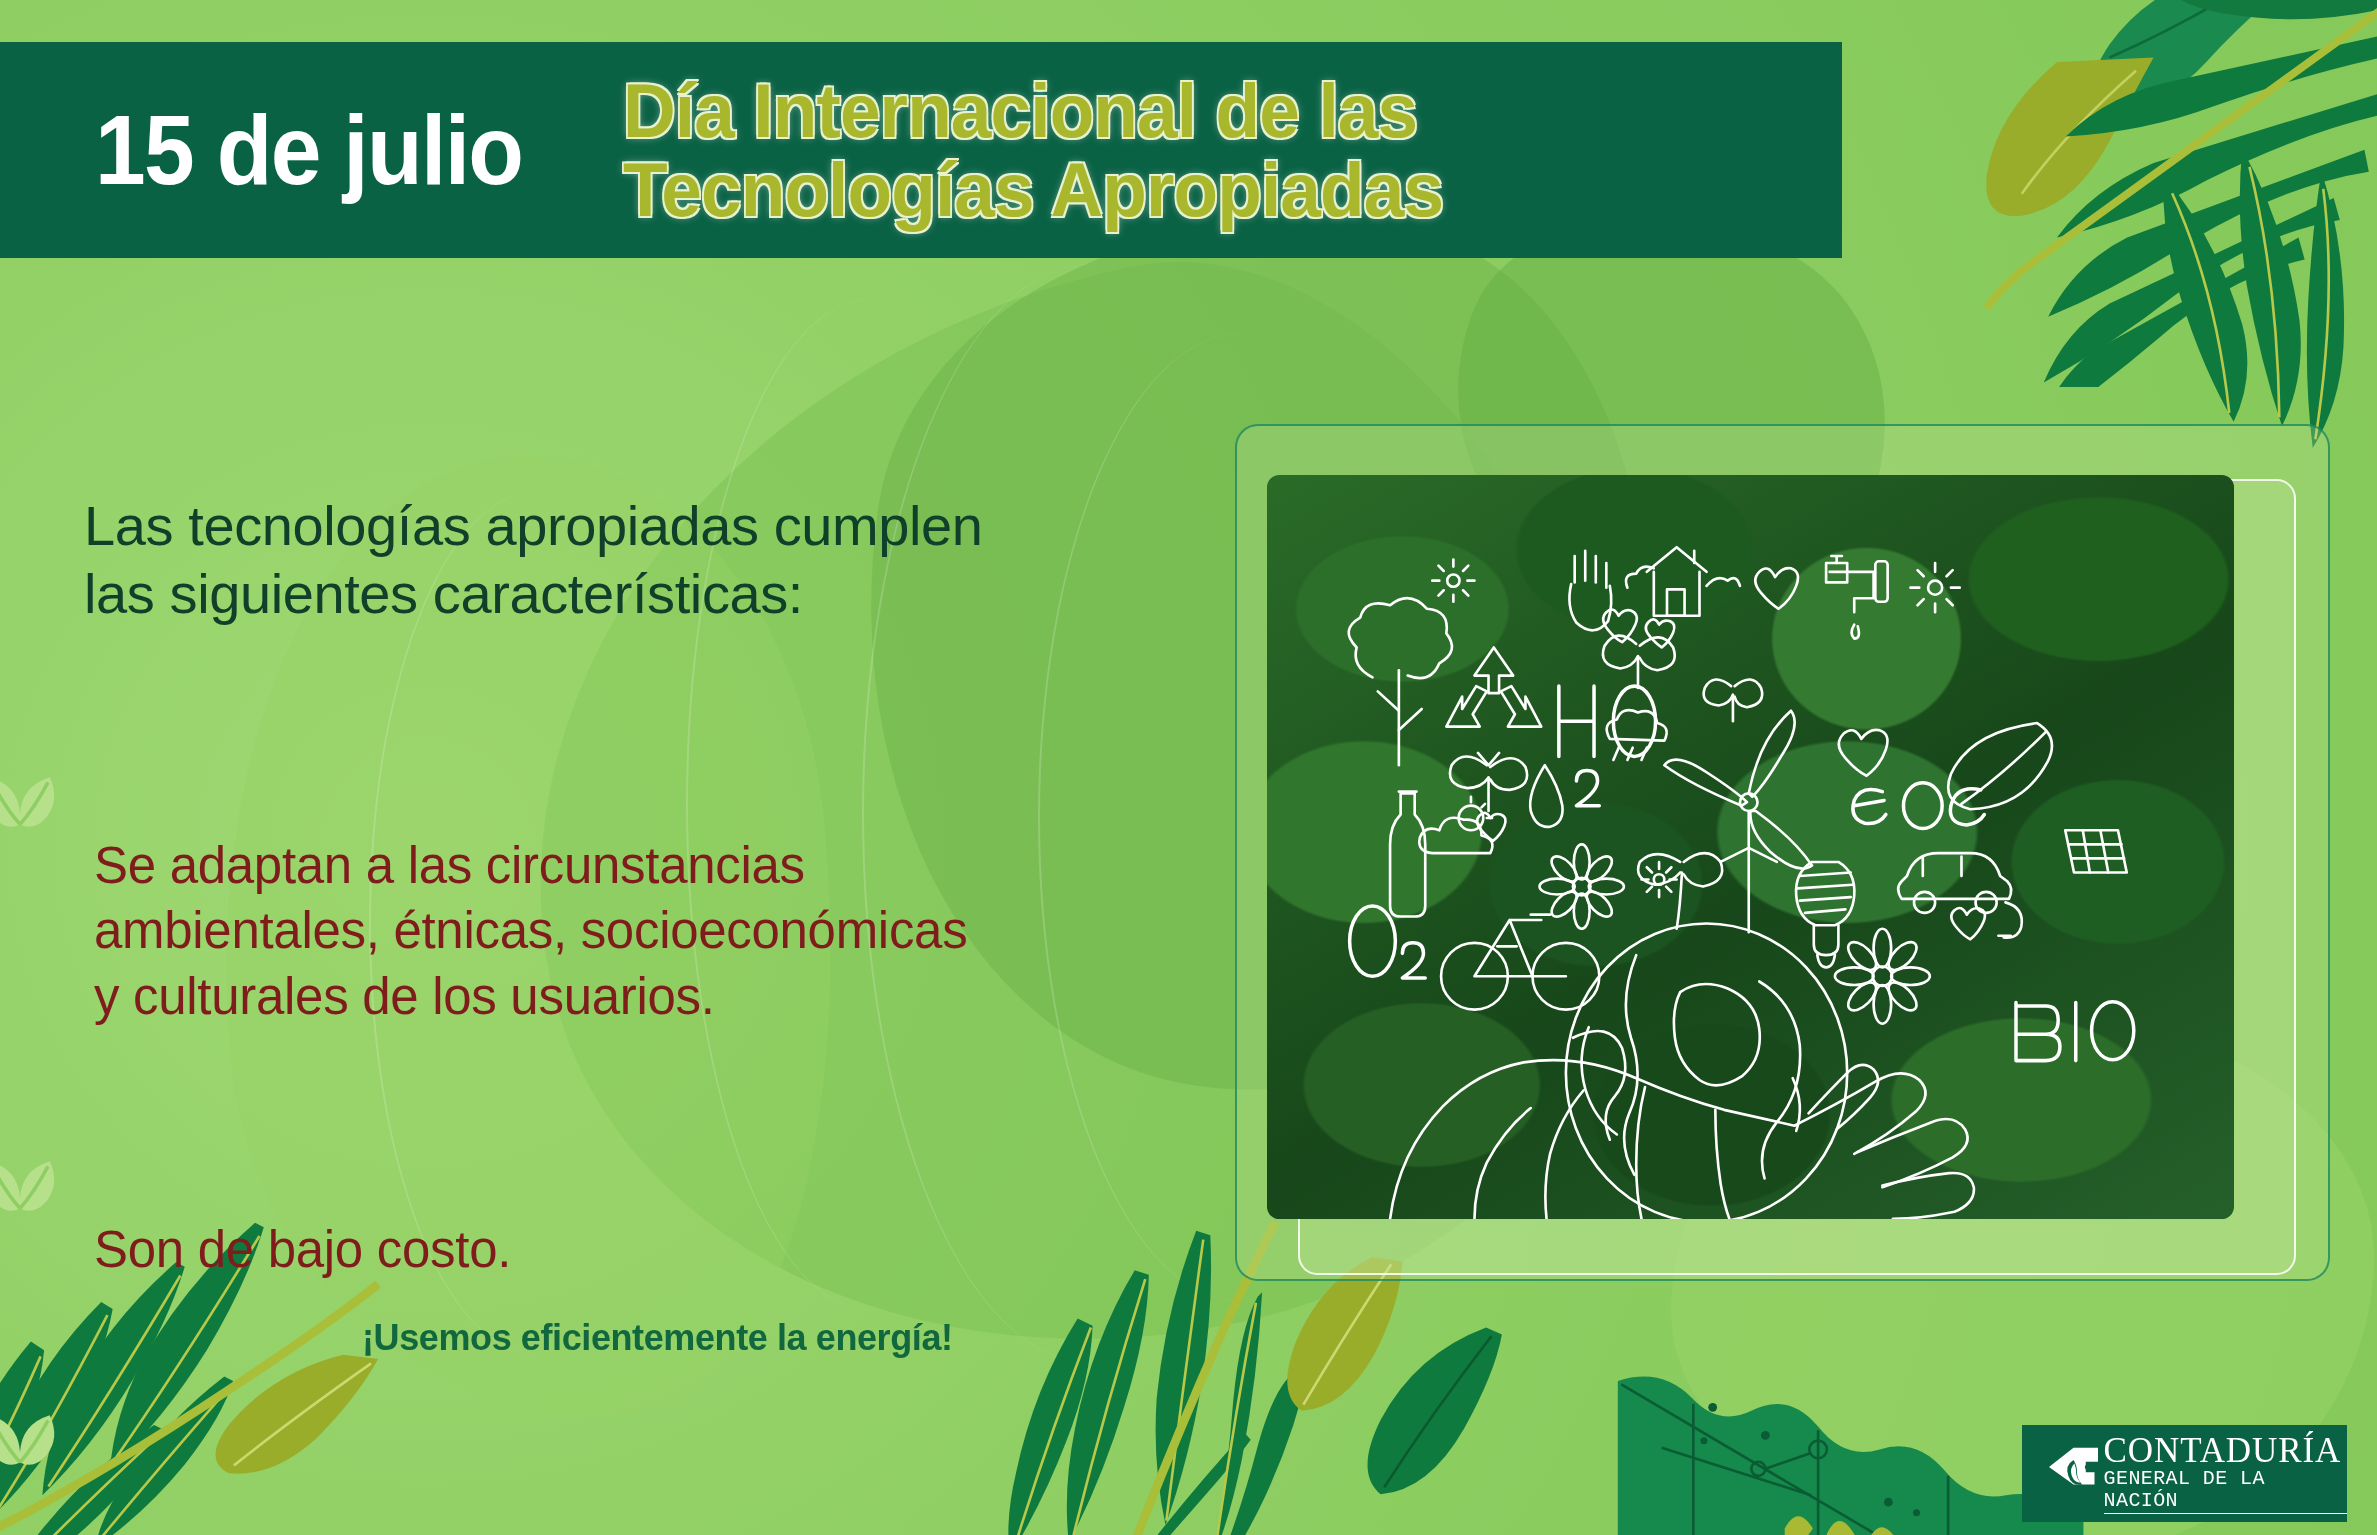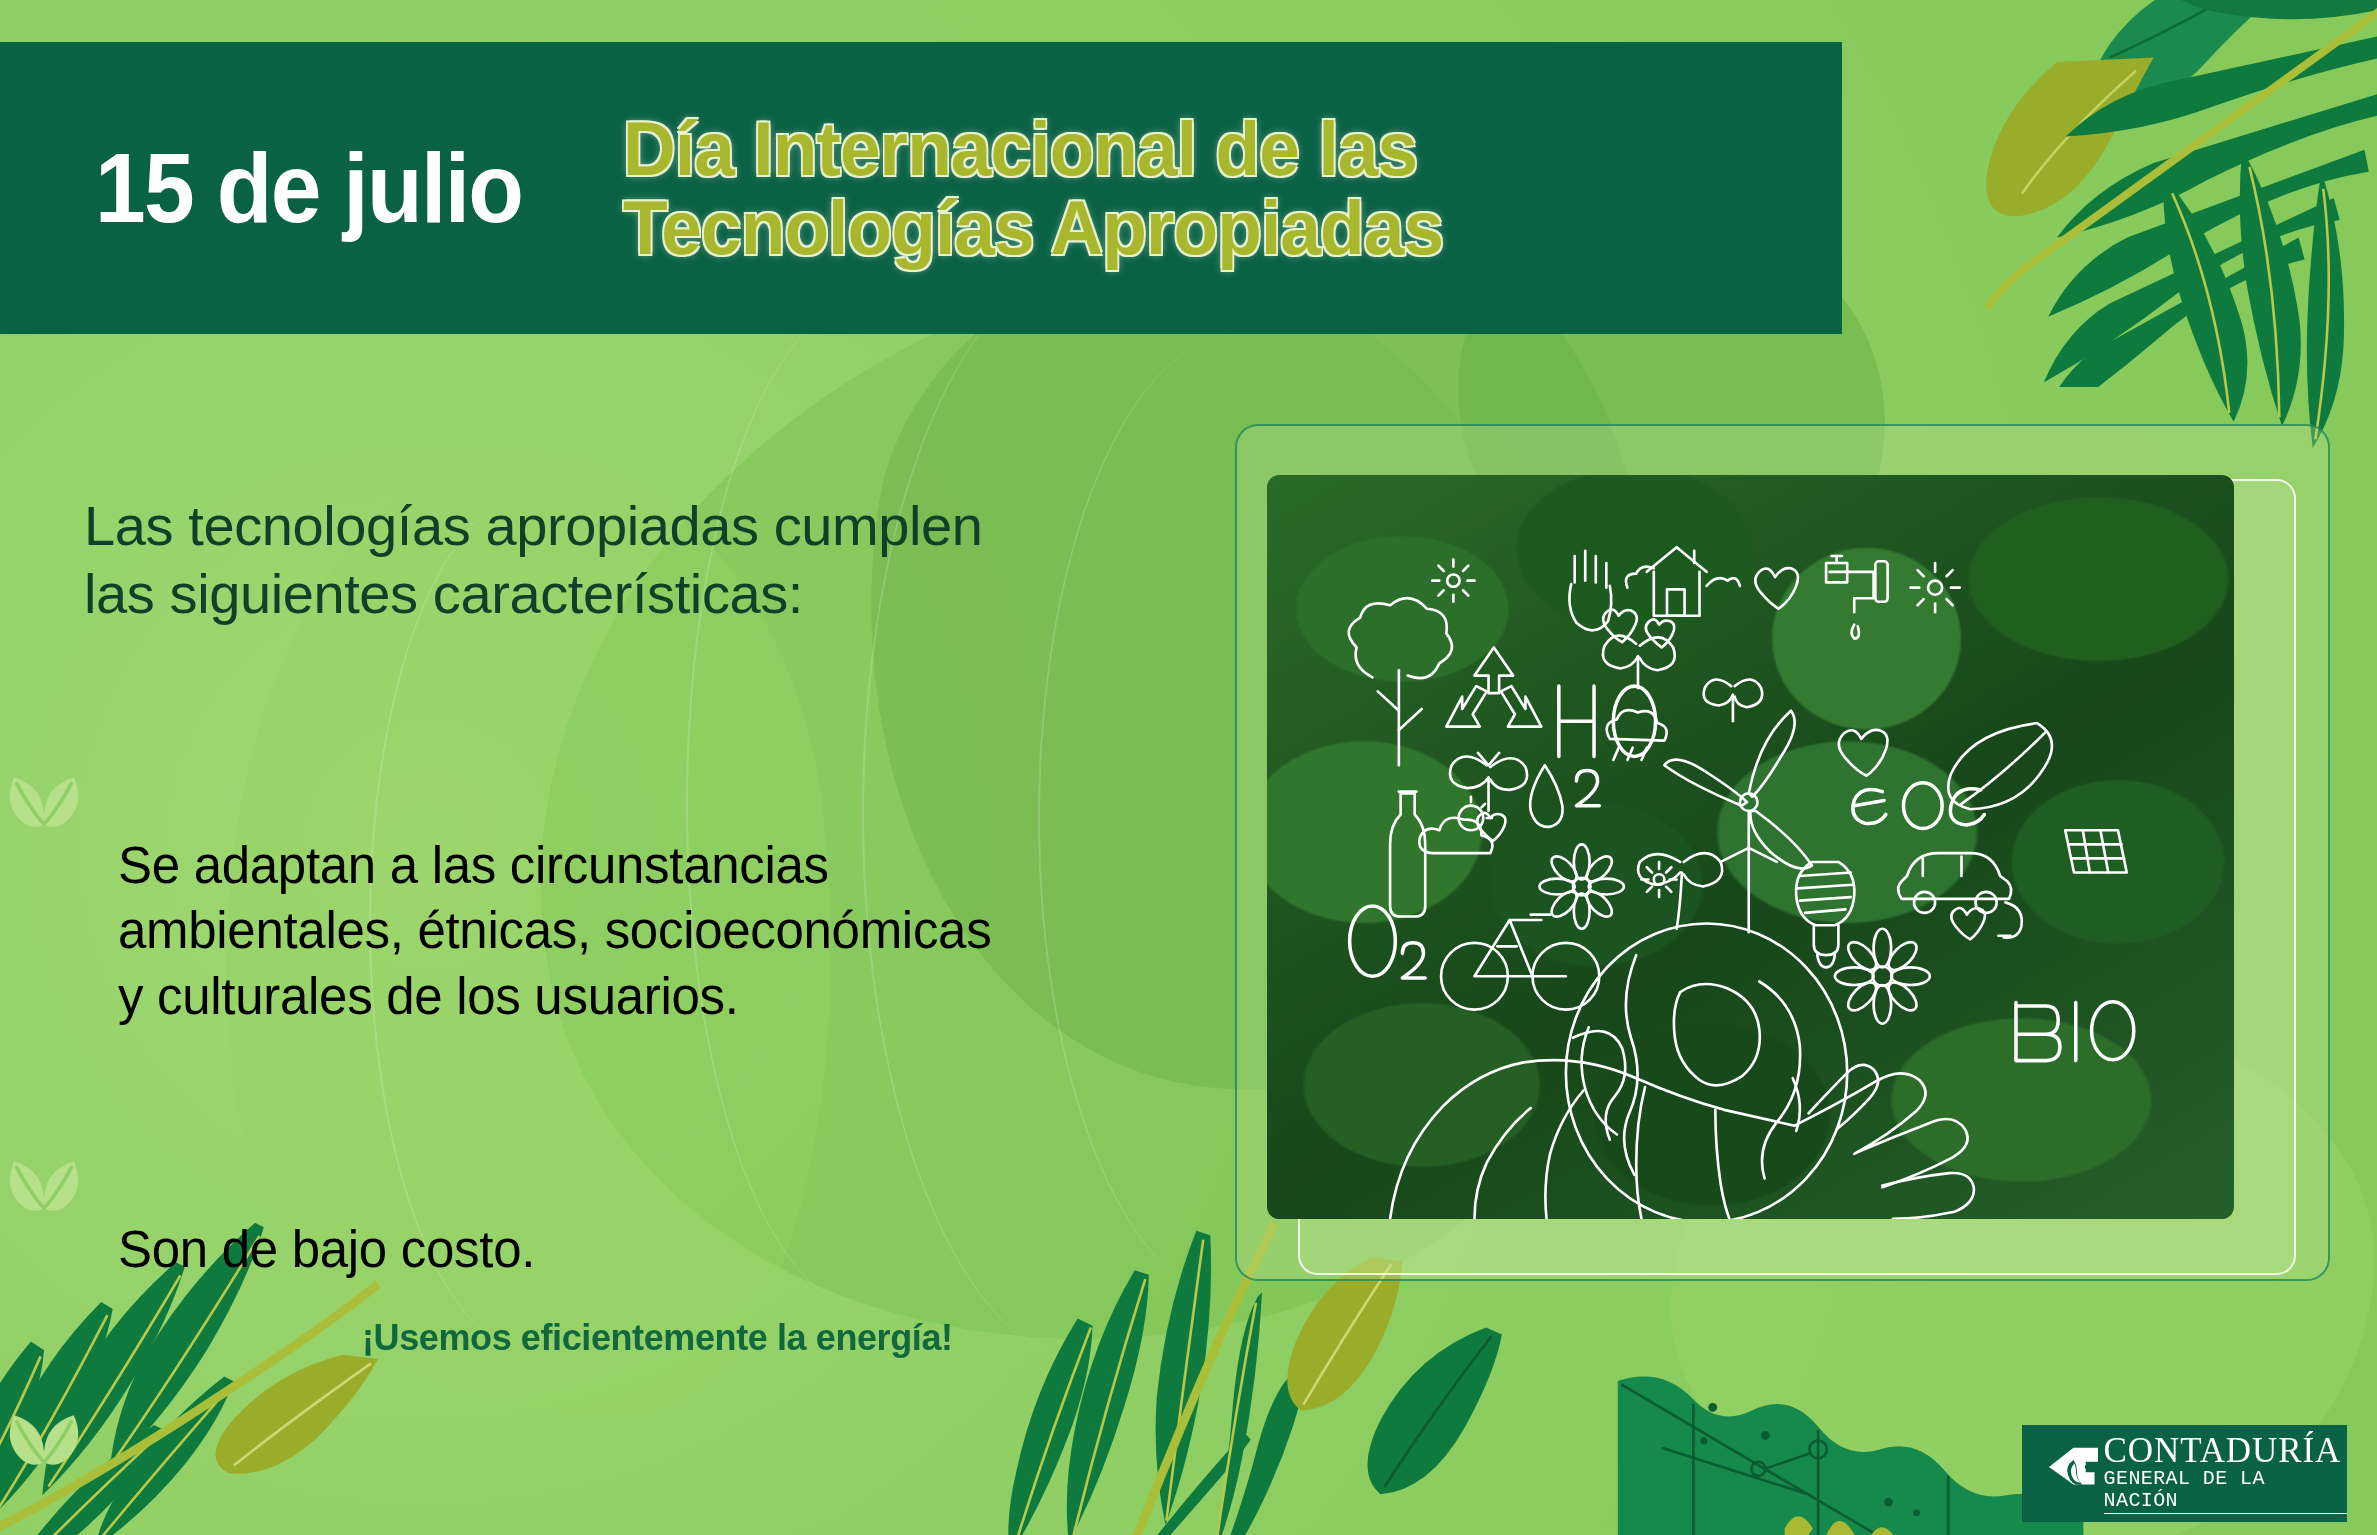--- a/index.html
+++ b/index.html
@@ -52,21 +52,21 @@
     border-radius:50% 50% 45% 55% / 55% 45% 55% 45%;
   }
   
   .vein{
     position:absolute; border-left:2.6px solid rgba(255,255,255,.18);
     border-radius:50%;
   }
 
   
   .header-bar{
-    position:absolute; left:0; top:42px; width:1842px; height:292px;
+    position:absolute; left:0; top:42px; width:1842px; height:216px;
     background:#0a6245;
     display:flex; align-items:center;
   }
   .header-date{
     color:#ffffff;
     font-size:98px;
     font-weight:bold;
     letter-spacing:-1.8px;
     margin-left:95px;
     white-space:nowrap;
@@ -101,23 +101,23 @@
     font-size:56px;
     line-height:1.22;
     white-space:pre-line;
     letter-spacing:-0.4px;
   }
   .bullets{
     margin-top:74px;
   }
   .bullet{
     position:relative;
-    margin-left:118px;
+    margin-left:94px;
     width:994px;
-    color:#000000;
+    color:#7f1d1d;
     font-size:51px;
     line-height:1.28;
     letter-spacing:-0.3px;
     white-space:pre-line;
     margin-bottom:58px;
   }
   .bullet .leaf-mark{
     position:absolute; left:-116px; top:1.8px;
     width:84px; height:72px;
   }

